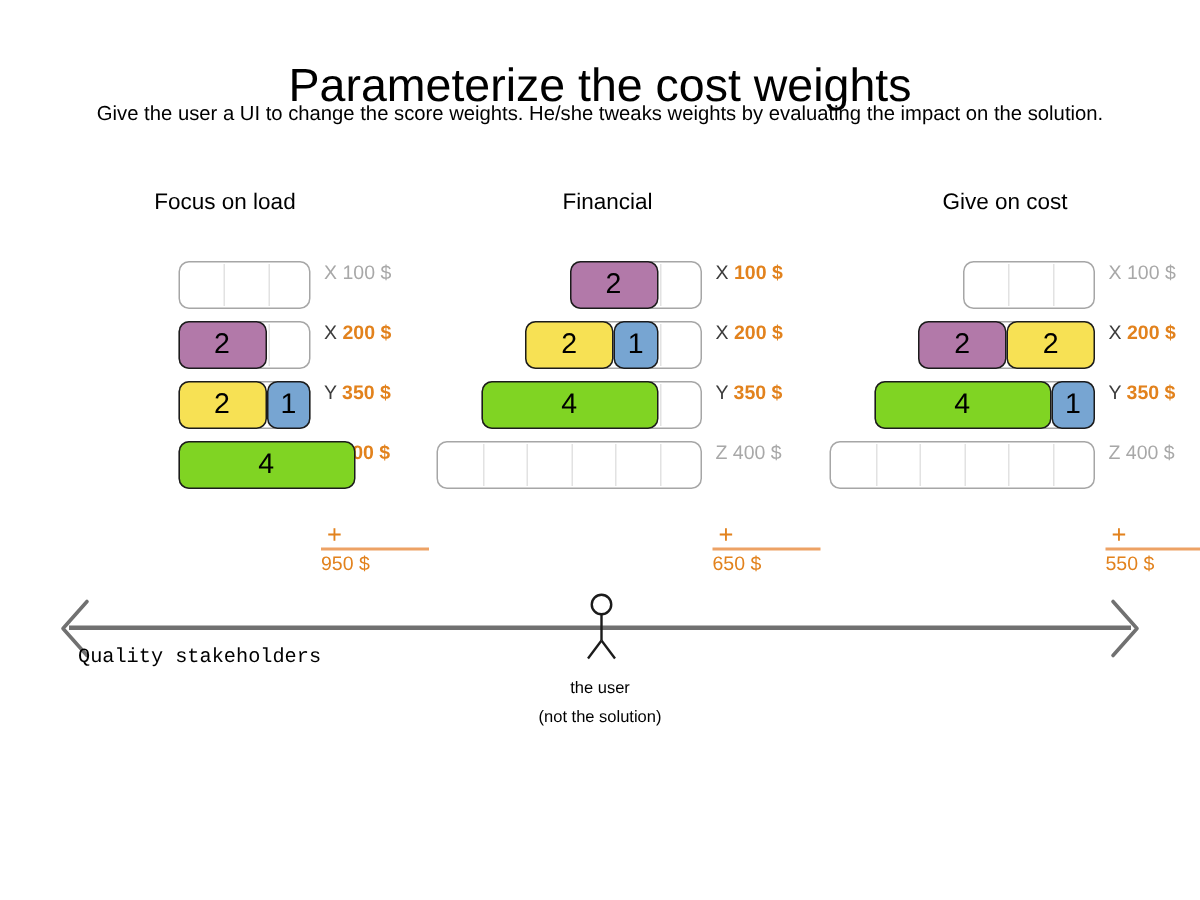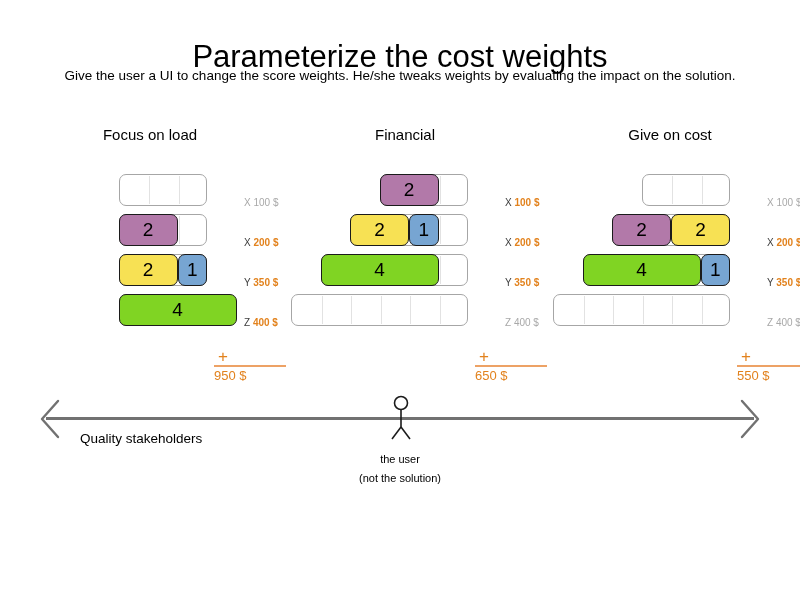--- a/index.html
+++ b/index.html
@@ -89,24 +89,23 @@
     color: #000;
     z-index: 3;
   }
   .fill.purple { background: #b279a9; }
   .fill.yellow { background: #f7e154; }
   .fill.blue   { background: #77a5d2; }
   .fill.green  { background: #80d423; }
 
   .row-label {
     position: absolute;
-    top: 23px;
-    font-size: 10px;
+    top: 0;
+    font-size: 13px;
     white-space: nowrap;
-    margin-left: 28px;
   }
   .row-label .key {
     color: #3c3c3c;
   }
   .row-label .price {
     color: #e2821d;
     font-weight: bold;
   }
   .row-label.dim .key,
   .row-label.dim .price {
@@ -168,21 +167,21 @@
   #arrow-left  { left: 38px; }
   #arrow-right { left: 740px; }
 
   .end-label {
     position: absolute;
     top: 41px;
     font-size: 13.5px;
     color: #000;
     white-space: nowrap;
   }
-  #label-quality   { left: 80px; }
+  #label-quality   { left: 52px; font-family: Liberation Mono, monospace; }
   #label-financial { left: 580px; }
 
   #stick-figure {
     position: absolute;
     left: 380px;
     top: 0px;
     width: 42px;
     height: 52px;
   }
   #user-caption {

